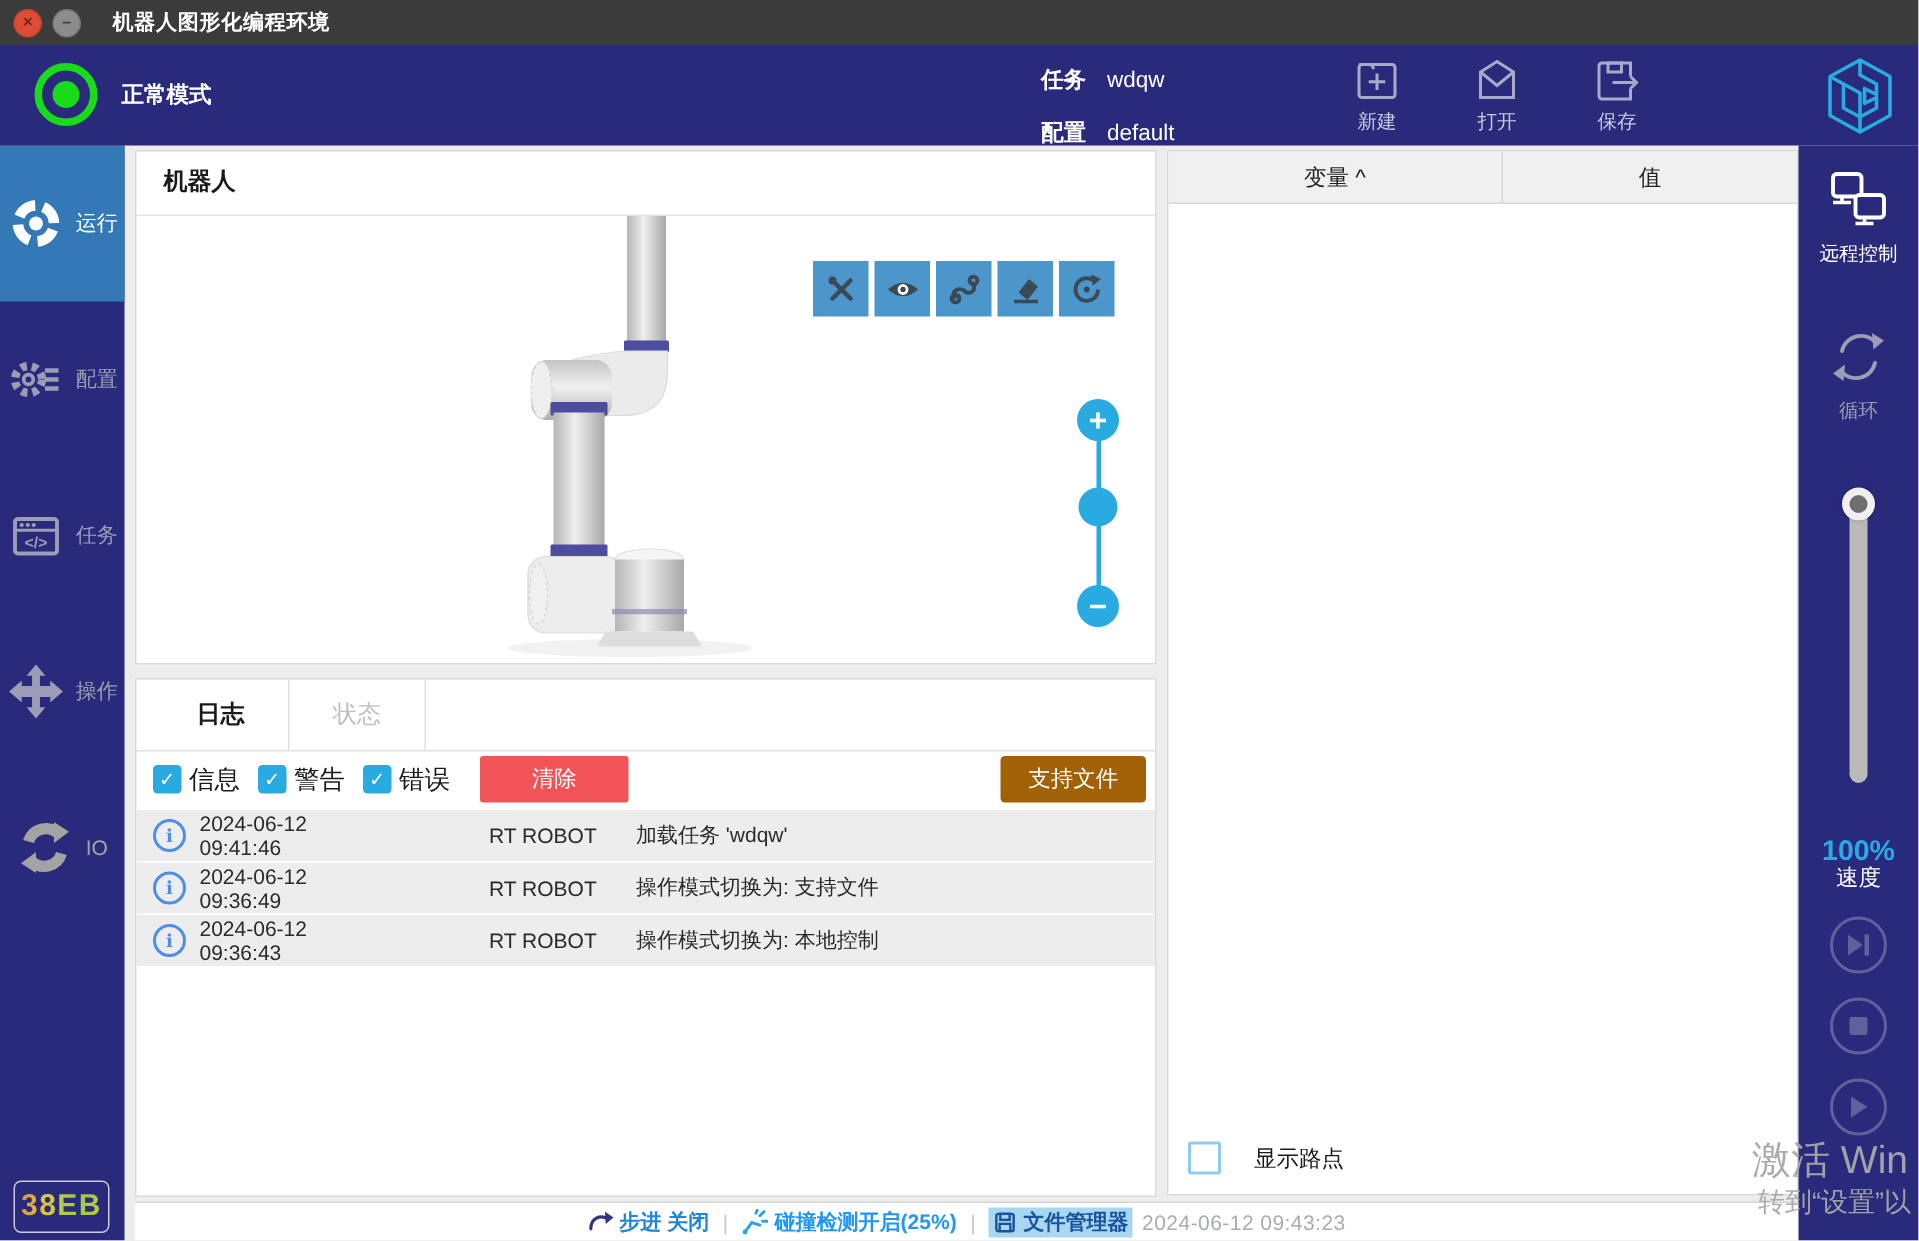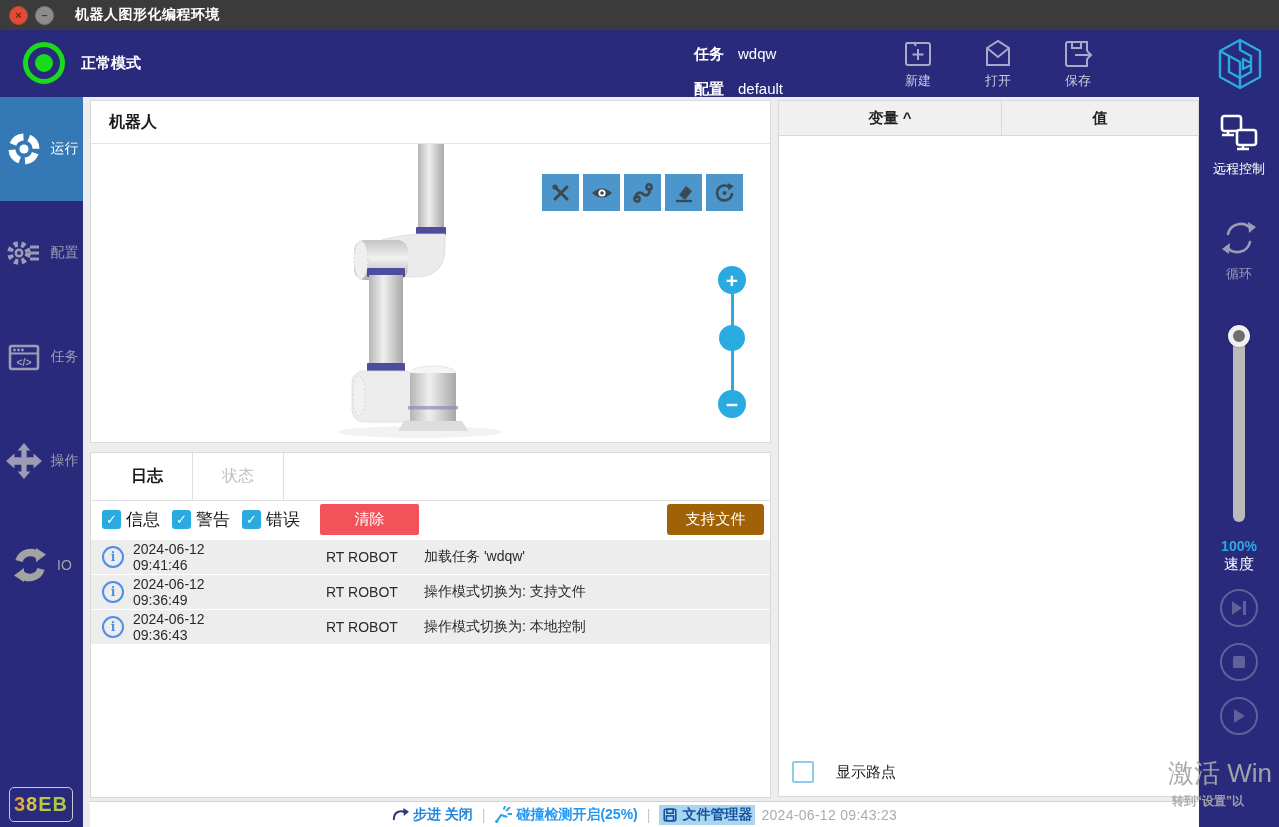--- a/index.html
+++ b/index.html
@@ -62,21 +62,21 @@
   .btn-support{margin-left:auto;width:97px;height:31px;background:#a16207;color:#FFF;border-radius:3px;font-size:15px;display:flex;align-items:center;justify-content:center;cursor:pointer;}
   .lp-rows{padding-top:2px;}
   .log-row{height:34px;margin-bottom:1px;background:#EDEDED;display:flex;align-items:center;font-size:14px;color:#2A2A2A;}
   .info-icon{width:18px;height:18px;border:2px solid #4D8FE8;border-radius:50%;color:#4D8FE8;display:flex;align-items:center;justify-content:center;
     font-size:12px;font-weight:bold;font-family:"DejaVu Serif",serif;margin-left:11px;flex:0 0 auto;}
   .log-time{margin-left:9px;width:128px;}
   .log-source{margin-left:65px;width:80px;}
   .log-msg{margin-left:18px;}
   
   .vars-panel{left:695px;top:3px;width:421px;height:697px;border:1px solid #D9D9D9;}
-  .vp-header{height:34px;display:flex;background:#F0F0F0;border-bottom:1px solid #D8D8D8;font-size:15px;font-weight:bold;color:#222;}
+  .vp-header{height:34px;display:flex;background:#F0F0F0;border-bottom:1px solid #D8D8D8;font-size:15px;font-weight:normal;color:#222;}
   .vp-col{display:flex;align-items:center;justify-content:center;}
   .vp-col.c1{width:222px;border-right:1px solid #D8D8D8;}
   .vp-col.c2{flex:1;}
   .vp-waypoints{position:absolute;left:13px;bottom:13px;display:flex;align-items:center;gap:22px;}
   .cbx-empty{width:18px;height:18px;border:2px solid #8FCBEA;border-radius:2px;background:#FFF;cursor:pointer;}
   .vp-waypoints span{font-size:15px;color:#1A1A1A;}
   
   .statusbar{position:absolute;left:7px;right:0;bottom:0;height:25px;background:#FFF;border-top:1px solid #D4D4D4;
     display:flex;align-items:center;justify-content:center;font-size:14px;}
   .sb-group{display:flex;align-items:center;gap:4px;cursor:pointer;}
@@ -87,27 +87,27 @@
   .sb-time{color:#A8ACB2;margin-left:6px;letter-spacing:.3px;}
   
   .rsidebar{position:absolute;top:97px;right:0;width:80px;bottom:0;background:#2A2A7C;display:flex;flex-direction:column;align-items:center;z-index:3;}
   .rs-item{display:flex;flex-direction:column;align-items:center;gap:7px;font-size:13px;cursor:pointer;}
   .rs-remote{margin-top:16px;color:#FFFFFF;}
   .rs-loop{margin-top:40px;color:#9C9CB4;}
   .rs-slider{margin-top:43px;position:relative;width:12px;height:196px;}
   .rs-track{position:absolute;left:0;top:0;width:12px;height:196px;background:#BABABA;border-radius:6px;}
   .rs-handle{position:absolute;left:-5px;top:-1px;width:12px;height:12px;background:#6E6E6E;border:5px solid #F0F0F0;border-radius:50%;box-shadow:0 0 2px rgba(0,0,0,.4);cursor:pointer;}
   .rs-speed{margin-top:15px;text-align:center;line-height:18px;}
-  .rs-speed .pct{color:#29ABE2;font-size:14px;font-weight:bold;}
+  .rs-speed .pct{color:#29ABE2;font-size:19px;font-weight:bold;margin-top:22px;}
   .rs-speed .lbl{color:#FFFFFF;font-size:15px;}
   .rs-play{margin-top:16px;width:38px;height:38px;border:2px solid #60609A;border-radius:50%;display:flex;align-items:center;justify-content:center;cursor:pointer;box-sizing:border-box;}
   
   .watermark{position:absolute;left:1168px;top:758px;z-index:20;pointer-events:none;color:rgba(168,168,172,.95);white-space:nowrap;}
   .wm1{font-size:26px;line-height:30px;}
-  .wm2{font-size:12px;line-height:22px;margin-top:2px;margin-left:4px;font-weight:bold;}
+  .wm2{font-size:18px;line-height:22px;margin-top:2px;margin-left:4px;}
 </style>
 </head>
 <body>
 
 <div class="titlebar">
   <div class="tb-btn tb-close">×</div>
   <div class="tb-btn tb-min">–</div>
   <div class="tb-title">机器人图形化编程环境</div>
 </div>
 

